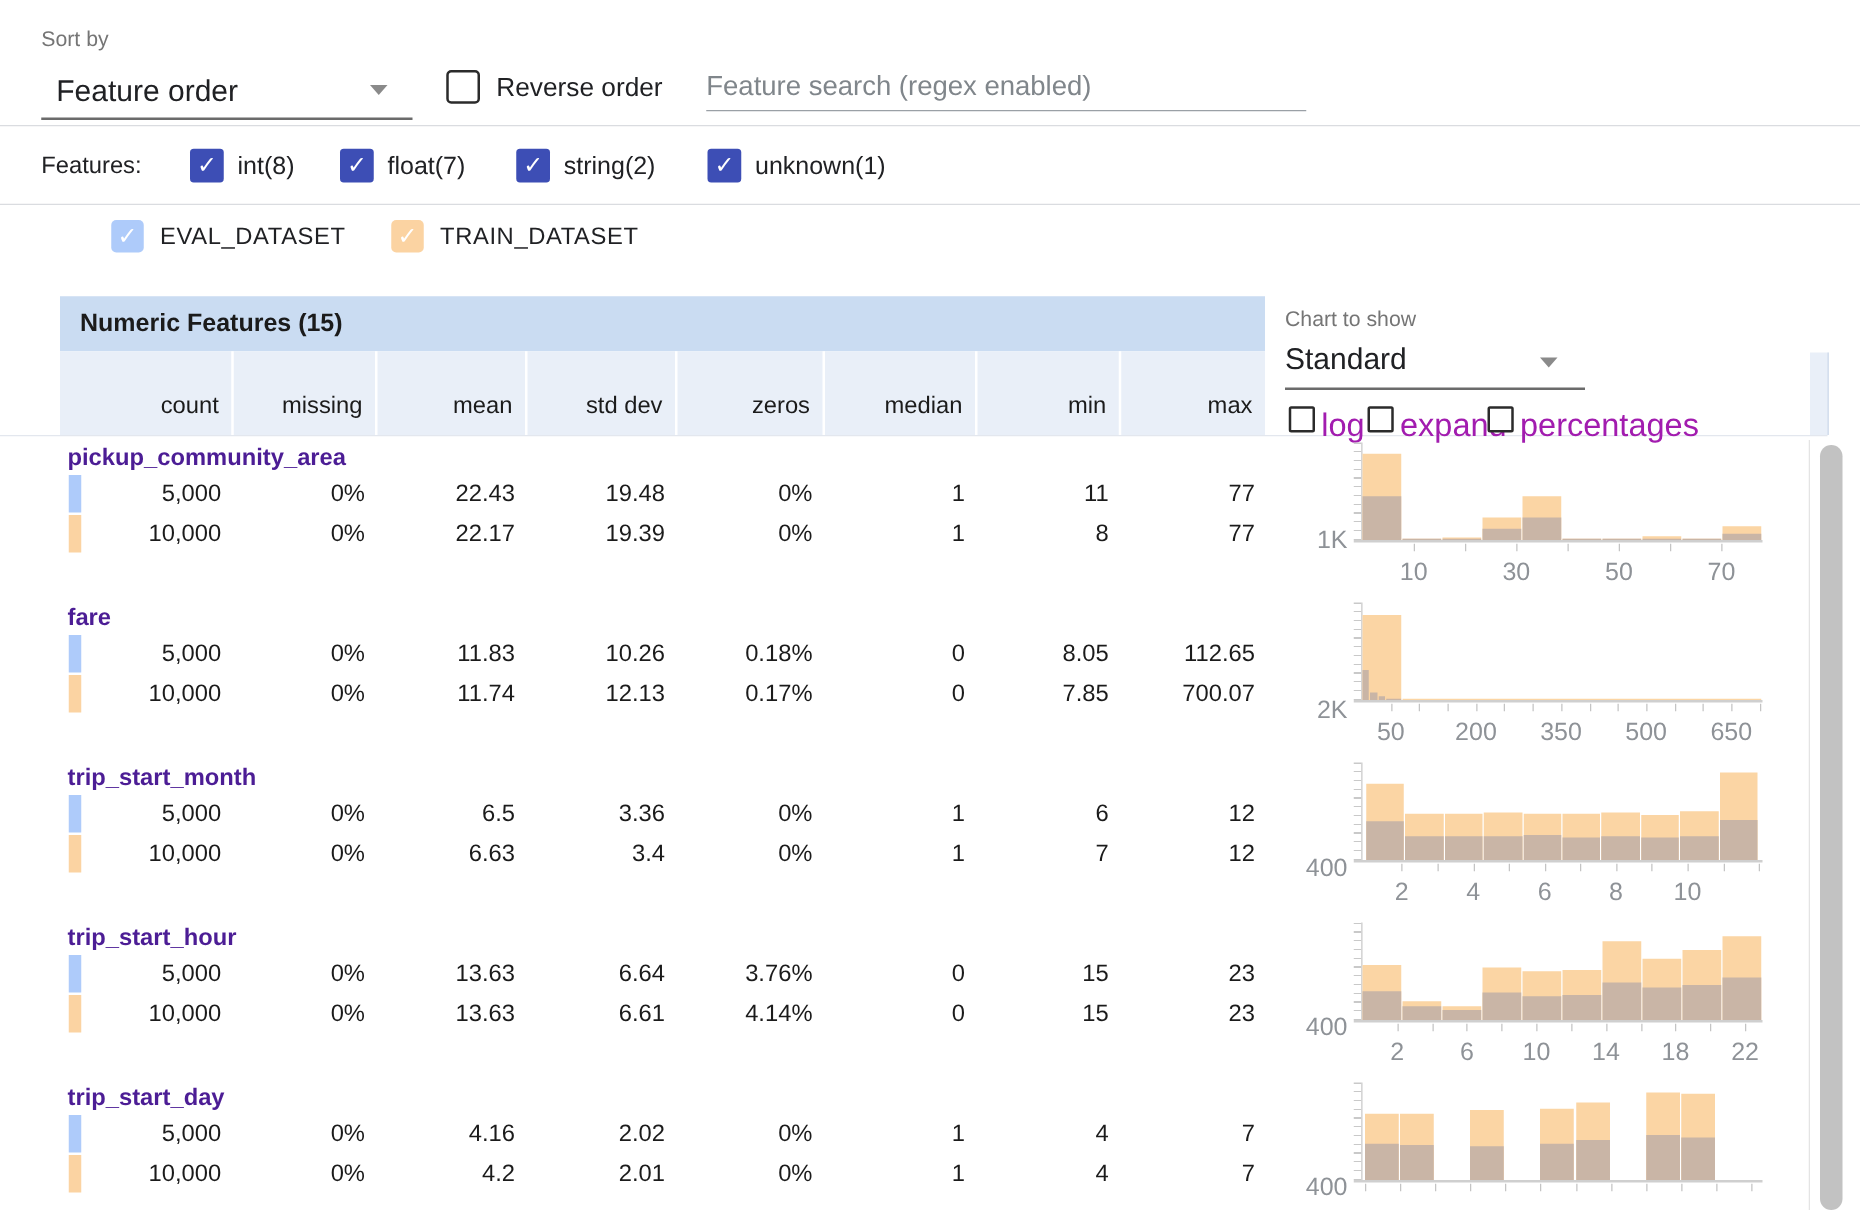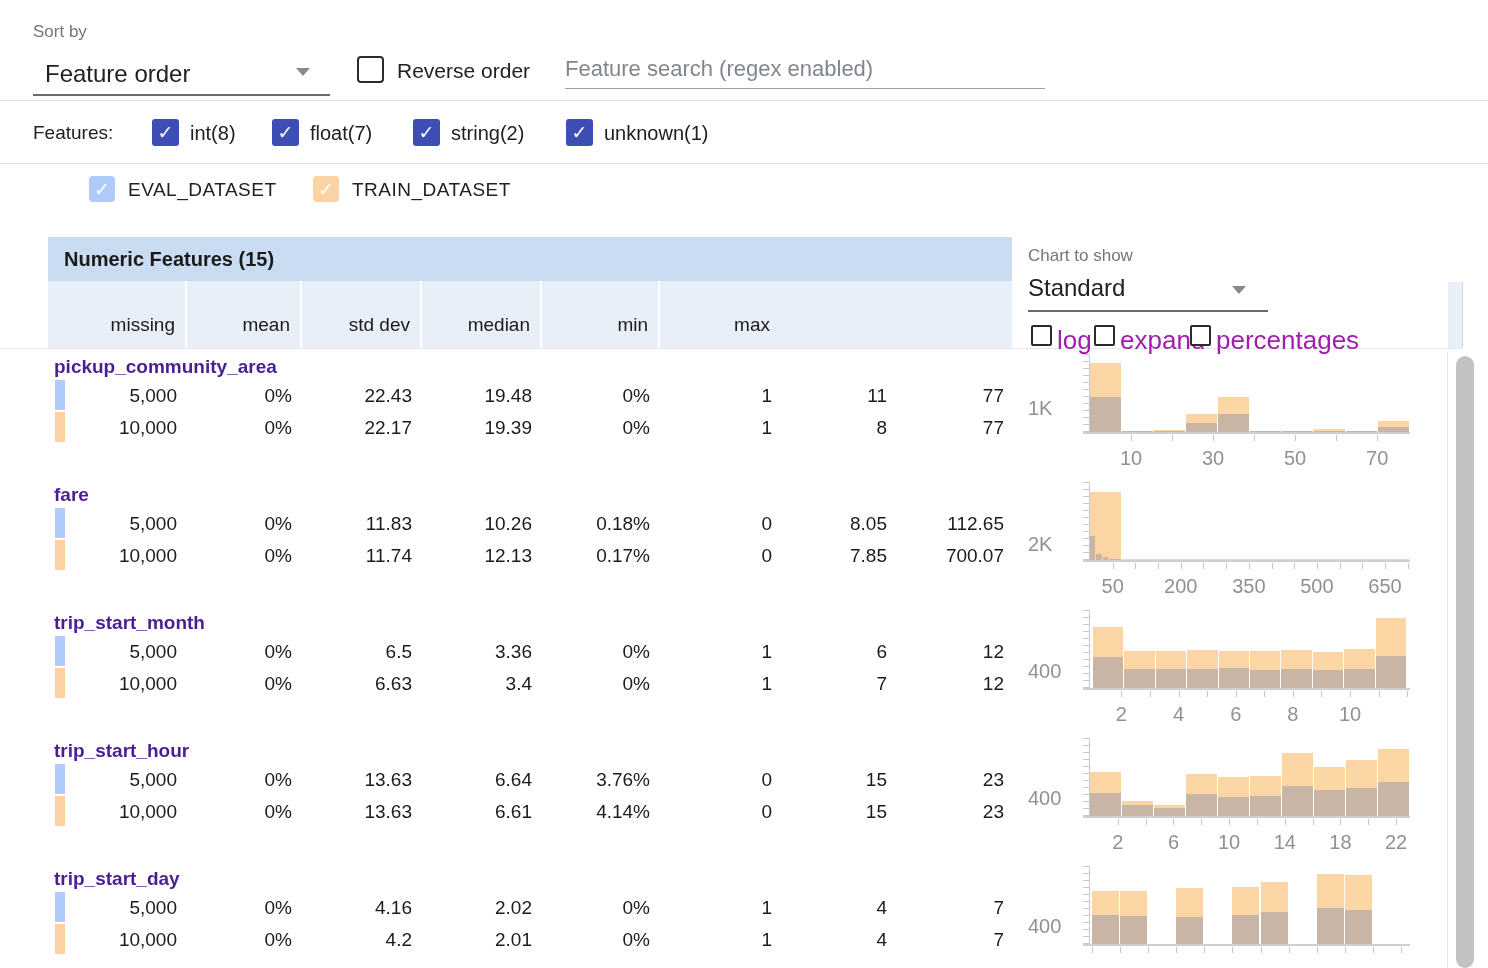--- a/index.html
+++ b/index.html
@@ -43,21 +43,21 @@
   #feature-list{position:absolute;left:48px;top:352px;width:1412px;}
   .feature-group{position:relative;width:1412px;height:128px;}
   .fname{position:absolute;left:6px;top:4px;font-size:19px;font-weight:bold;color:#4c1d95;}
   .stat-row{position:absolute;left:0;width:964px;height:31px;
         display:grid;grid-template-columns:137px 115px 120px 120px 118px 122px 115px 117px;}
   .stat-row .cell{font-size:19px;color:#1b1b1b;text-align:right;padding-right:8px;line-height:31px;}
   .swatch{position:absolute;left:7px;width:10px;height:30px;}
 
   
   .chart{position:absolute;left:980px;top:0;width:432px;height:128px;}
-  .ylabel{position:absolute;left:0;width:50px;font-size:20px;color:#8e9297;line-height:22px;}
+  .ylabel{position:absolute;left:0;width:50px;text-align:right;font-size:20px;color:#8e9297;line-height:22px;margin-top:24px;}
   .yticks{position:absolute;left:55px;top:2px;width:6px;height:78px;
         background:repeating-linear-gradient(to bottom,#c9c9c9 0 1px,transparent 1px 7px);}
   .yline{position:absolute;left:61px;top:2px;width:1px;height:78px;background:#c9c9c9;}
   .plotarea{position:absolute;left:62px;top:2px;width:320px;height:78px;}
   .bar{position:absolute;bottom:0;}
   .bar.train{background:#fbd5a4;}
   .bar.eval{background:#c9b5a6;}
   .baseline{position:absolute;left:55px;top:80px;width:327px;height:2px;background:#cfcfcf;}
   .xtick{position:absolute;top:83px;width:1px;height:6px;background:#c4c4c4;}
   .xlabel{position:absolute;top:95px;font-size:20px;color:#8e9297;transform:translateX(-50%);}
@@ -95,23 +95,25 @@
 
   <div class="cbx filled" style="left:89px;top:176px;width:26px;height:26px;background:#aecbfa;border-radius:4px;"></div>
   <div class="cbx-label" style="left:128px;top:179px;font-size:19px;letter-spacing:.5px;">EVAL_DATASET</div>
   <div class="cbx filled" style="left:313px;top:176px;width:26px;height:26px;background:#fbd3a2;border-radius:4px;"></div>
   <div class="cbx-label" style="left:352px;top:179px;font-size:19px;letter-spacing:.5px;">TRAIN_DATASET</div>
 
   <div class="band-title">
     <span>Numeric Features (15)</span>
   </div>
   <div class="band-cols" id="col-header-row">
+      <div class="colh">count</div>
       <div class="colh">missing</div>
       <div class="colh">mean</div>
       <div class="colh">std dev</div>
+      <div class="colh">zeros</div>
       <div class="colh">median</div>
       <div class="colh">min</div>
       <div class="colh">max</div>
     </div>
   <div class="band-edge"></div>
 
   <div class="abs gray-label" style="left:1028px;top:246px;">Chart to show</div>
   <div class="select-box" style="left:1028px;top:272px;width:240px;height:38px;">
     <div class="select-value" style="position:absolute;left:0;top:2px;">Standard</div>
     <span class="caret" style="right:22px;top:14px;"></span>

